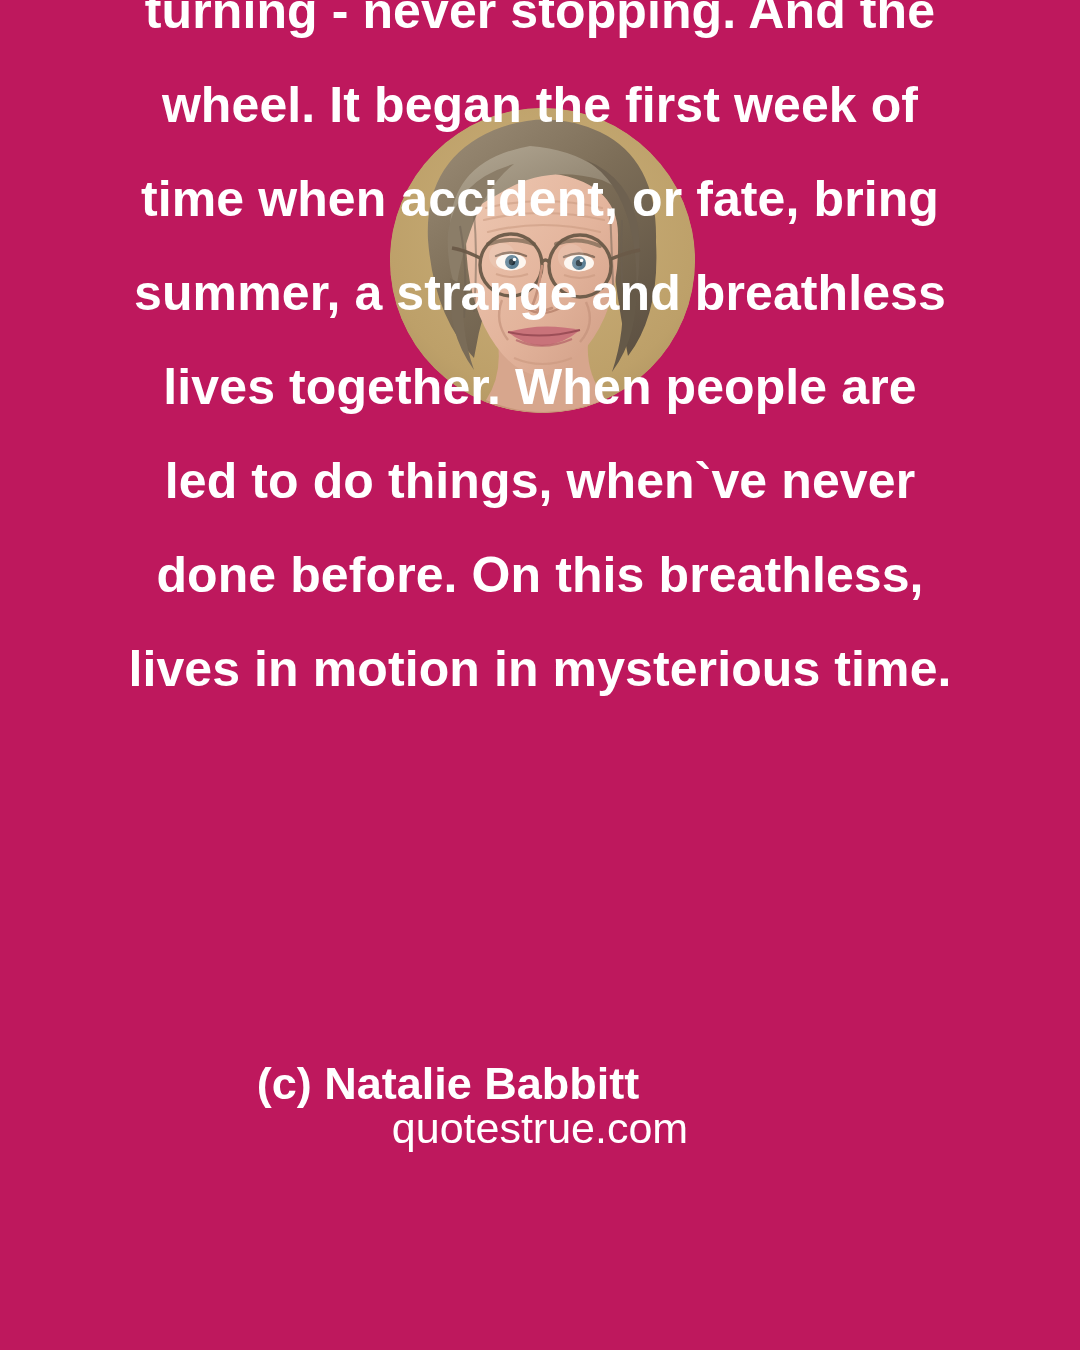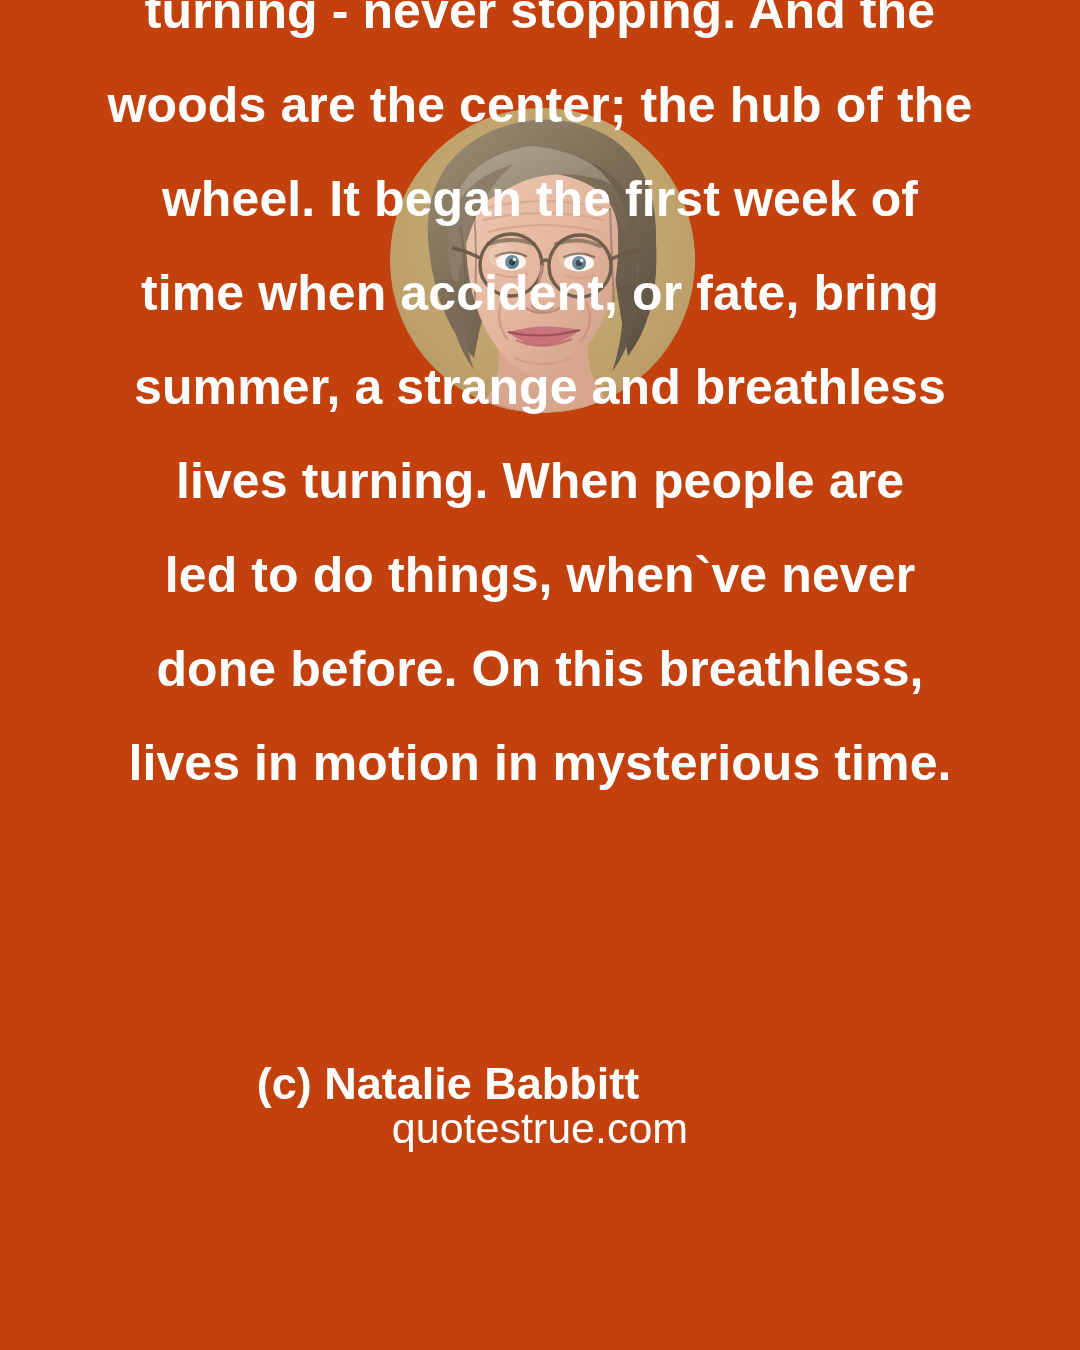--- a/index.html
+++ b/index.html
@@ -5,21 +5,21 @@
   html, body {
     margin: 0;
     padding: 0;
     background: #3c5be0;
   }
 
   #stage {
     position: relative;
     width: 1080px;
     height: 1350px;
-    background: #c2410c;
+    background: #be185d;
     overflow: hidden;
     font-family: "Liberation Sans", sans-serif;
   }
 
   
   #portrait {
     position: absolute;
     left: 390px;
     top: 108px;
     width: 305px;
@@ -184,25 +184,24 @@
         <path d="M124 250 Q152 262 182 250" stroke="#c9977e" stroke-width="2.2" fill="none" opacity="0.6"></path>
 
         <path d="M60 170 Q56 224 84 262 Q70 222 74 178 Z" fill="#7a6c58"></path>
         <path d="M246 172 Q250 226 222 264 Q236 222 232 180 Z" fill="#655948"></path>
       </g>
     </svg>
   </div>
 
   <div id="quote">
     <span class="qline">turning - never stopping. And the</span>
-    <span class="qline">woods are the center; the hub of the</span>
     <span class="qline">wheel. It began the first week of</span>
     <span class="qline">time when accident, or fate, bring</span>
     <span class="qline">summer, a strange and breathless</span>
-    <span class="qline">lives turning. When people are</span>
+    <span class="qline">lives together. When people are</span>
     <span class="qline">led to do things, when`ve never</span>
     <span class="qline">done before. On this breathless,</span>
     <span class="qline">lives in motion in mysterious time.</span>
   </div>
 
   <div id="attribution">(c) Natalie Babbitt</div>
 
   <div id="site">quotestrue.com</div>
 
 </div>

